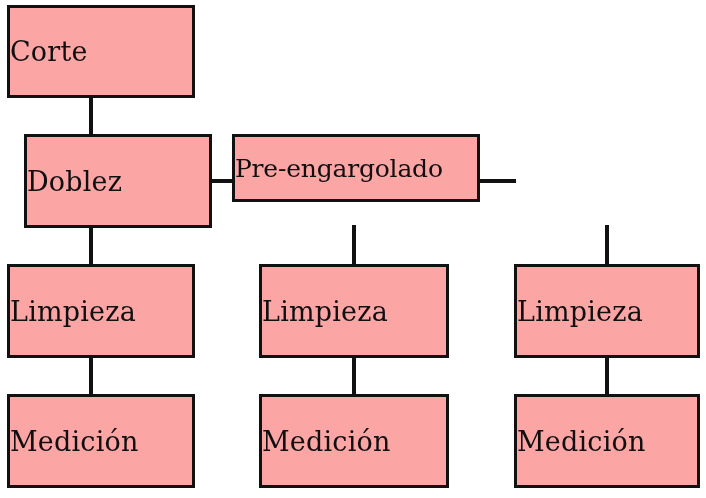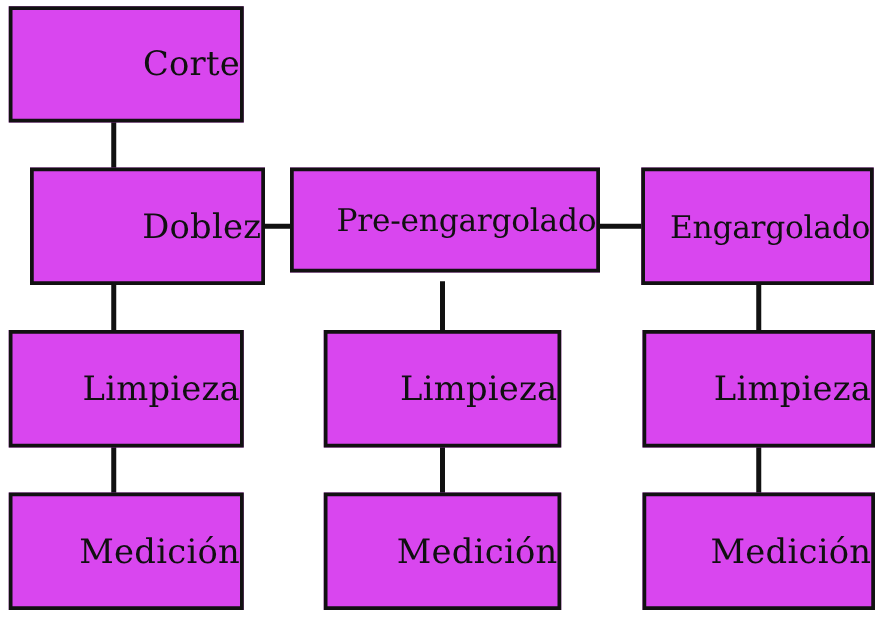--- a/index.html
+++ b/index.html
@@ -13,25 +13,25 @@
   #diagram-canvas {
     position: relative;
     width: 706px;
     height: 498px;
     background: #ffffff;
     overflow: hidden;
   }
   .node-box {
     position: absolute;
     box-sizing: border-box;
-    background: #d946ef;
+    background: #fca5a5;
     border: 3px solid #111111;
     display: flex;
     align-items: center;
-    justify-content: flex-end;
+    justify-content: flex-start;
     z-index: 3;
   }
   .node-label {
     font-family: "DejaVu Serif", "Liberation Serif", serif;
     color: #101010;
     font-size: 27px;
     line-height: 1;
     white-space: nowrap;
     letter-spacing: 0.2px;
   }
@@ -78,35 +78,32 @@
   </div>
 
   <div class="node-box" style="left:7px; top:264px; width:188px; height:94px;">
     <span class="node-label">Limpieza</span>
   </div>
 
   <div class="node-box" style="left:7px; top:394px; width:188px; height:94px;">
     <span class="node-label">Medición</span>
   </div>
 
-  <div class="node-box" style="left:232px; top:134px; width:248px; height:84px;">
+  <div class="node-box" style="left:232px; top:134px; width:248px; height:68px;">
     <span class="node-label tight">Pre-engargolado</span>
   </div>
 
   <div class="node-box" style="left:259px; top:264px; width:190px; height:94px;">
     <span class="node-label">Limpieza</span>
   </div>
 
   <div class="node-box" style="left:259px; top:394px; width:190px; height:94px;">
     <span class="node-label">Medición</span>
   </div>
 
-  <div class="node-box" style="left:513px; top:134px; width:186px; height:94px;">
-    <span class="node-label tight">Engargolado</span>
-  </div>
 
   <div class="node-box" style="left:514px; top:264px; width:186px; height:94px;">
     <span class="node-label">Limpieza</span>
   </div>
 
   <div class="node-box" style="left:514px; top:394px; width:186px; height:94px;">
     <span class="node-label">Medición</span>
   </div>
 
 </div>

